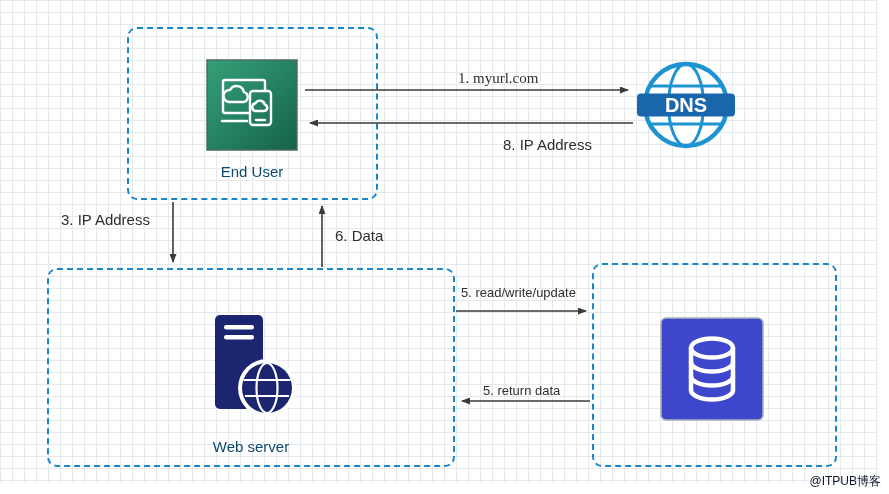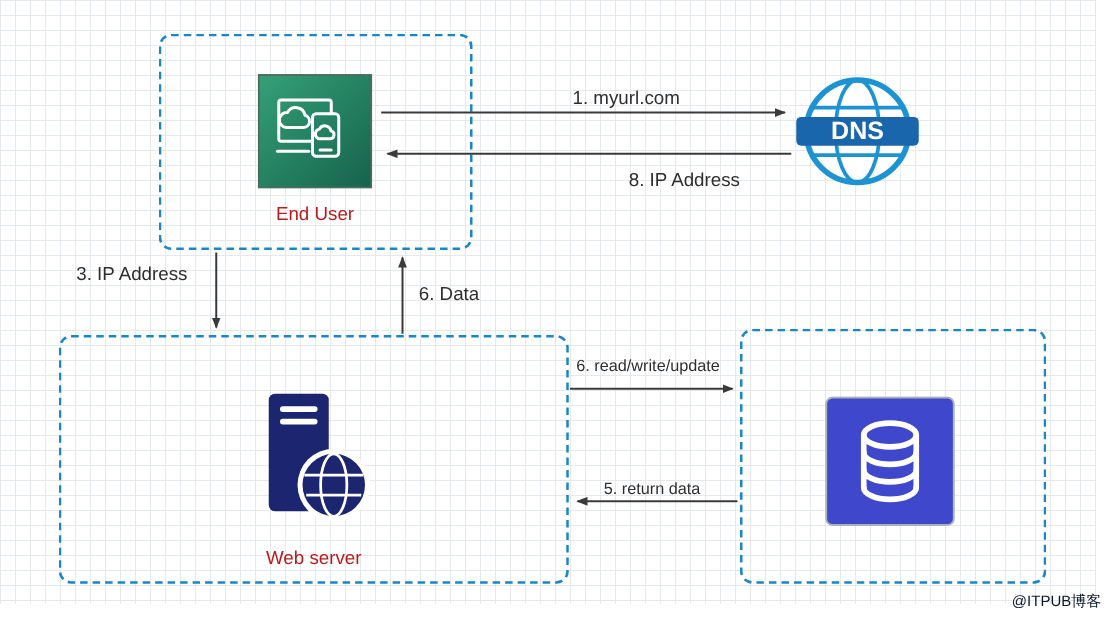--- a/index.html
+++ b/index.html
@@ -15,21 +15,21 @@
     background-size:12px 12px;
   }
   .dashed-box{
     position:absolute;border:2px dashed #1886c9;border-radius:10px;
     background:transparent;box-sizing:border-box;
   }
   .arrows{position:absolute;left:0;top:0;width:889px;height:494px;pointer-events:none;}
   .arrows line{stroke:#3a3a3a;stroke-width:1.6;}
   .edge-label{position:absolute;font-size:15px;color:#2e2e2e;white-space:nowrap;}
   .edge-label.small{font-size:13px;}
-  .node-label{position:absolute;text-align:center;color:#b91c1c;white-space:nowrap;}
+  .node-label{position:absolute;text-align:center;color:#0c4a6e;white-space:nowrap;}
   .node-label .ln{display:block;}
   .icon{position:absolute;}
   .watermark{position:absolute;right:8px;top:473px;font-size:12px;color:#0f172a;}
 </style>
 </head>
 <body>
 
 <div class="canvas">
   <div class="grid"></div>
 
@@ -44,24 +44,24 @@
       </marker>
     </defs>
     <line x1="305" y1="90" x2="628" y2="90" marker-end="url(#ah)"></line>
     <line x1="633" y1="123" x2="310" y2="123" marker-end="url(#ah)"></line>
     <line x1="173" y1="202" x2="173" y2="262" marker-end="url(#ah)"></line>
     <line x1="456" y1="311" x2="586" y2="311" marker-end="url(#ah)"></line>
     <line x1="590" y1="401" x2="462" y2="401" marker-end="url(#ah)"></line>
     <line x1="322" y1="267" x2="322" y2="206" marker-end="url(#ah)"></line>
   </svg>
 
-  <div class="edge-label" style="left:458px;top:70px;">1. myurl.com</div>
+  <div class="edge-label" style="left:458px;top:70px;font-family:Liberation Serif, serif;">1. myurl.com</div>
   <div class="edge-label" style="left:503px;top:136px;">8. IP Address</div>
   <div class="edge-label" style="left:61px;top:211px;">3. IP Address</div>
-  <div class="edge-label small" style="left:461px;top:285px;">6. read/write/update</div>
+  <div class="edge-label small" style="left:461px;top:285px;">5. read/write/update</div>
   <div class="edge-label small" style="left:483px;top:383px;">5. return data</div>
   <div class="edge-label" style="left:335px;top:227px;">6. Data</div>
 
   <svg class="icon" style="left:206px;top:59px;" width="92" height="92" viewBox="0 0 92 92">
     <defs>
       <linearGradient id="gGreen" x1="0" y1="0" x2="92" y2="92" gradientUnits="userSpaceOnUse">
         <stop offset="0" stop-color="#35a179"></stop>
         <stop offset="1" stop-color="#15624a"></stop>
       </linearGradient>
     </defs>

